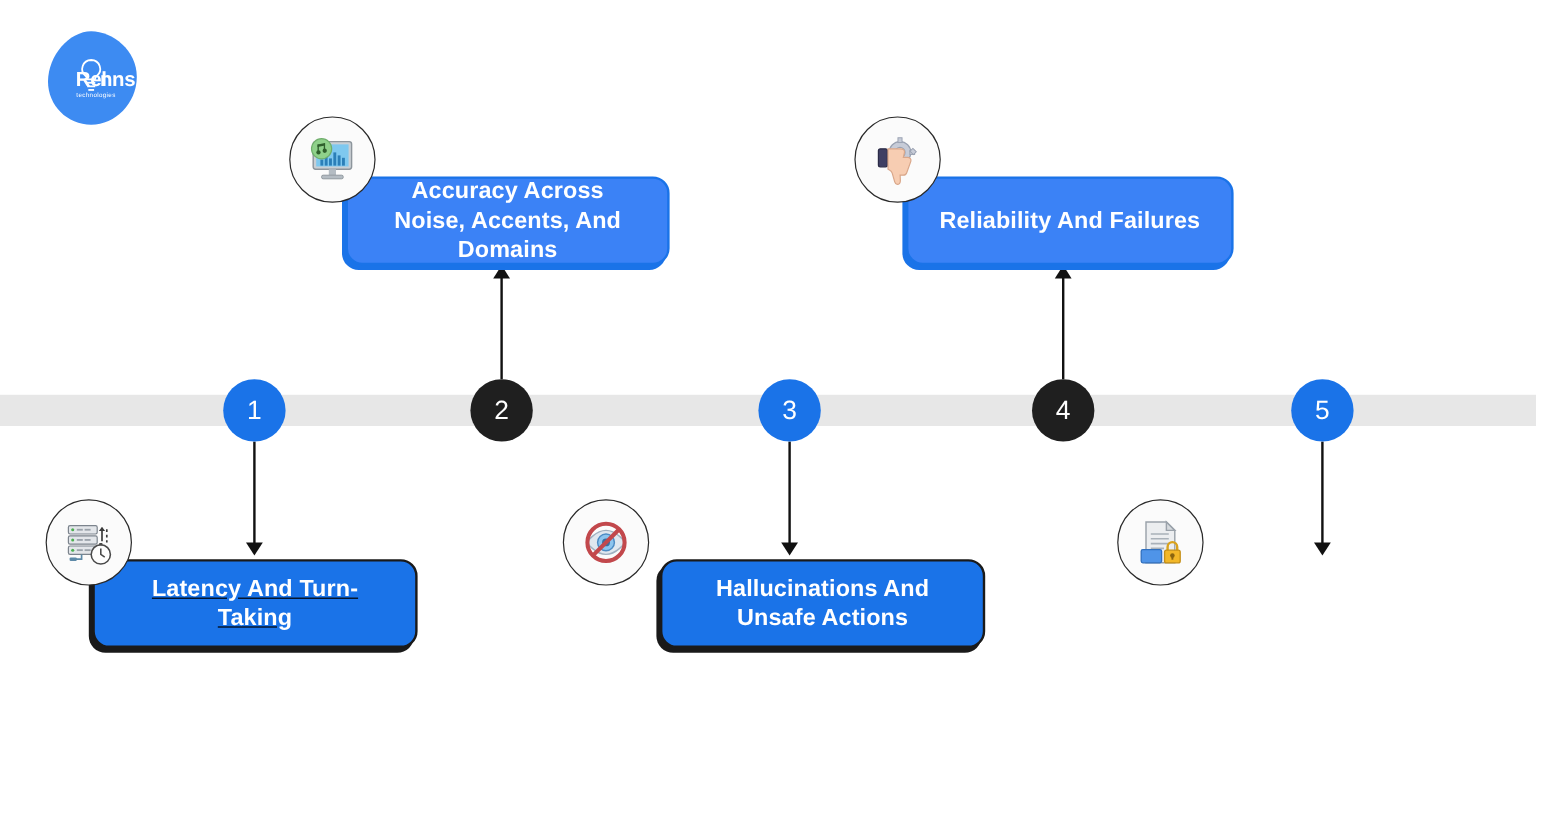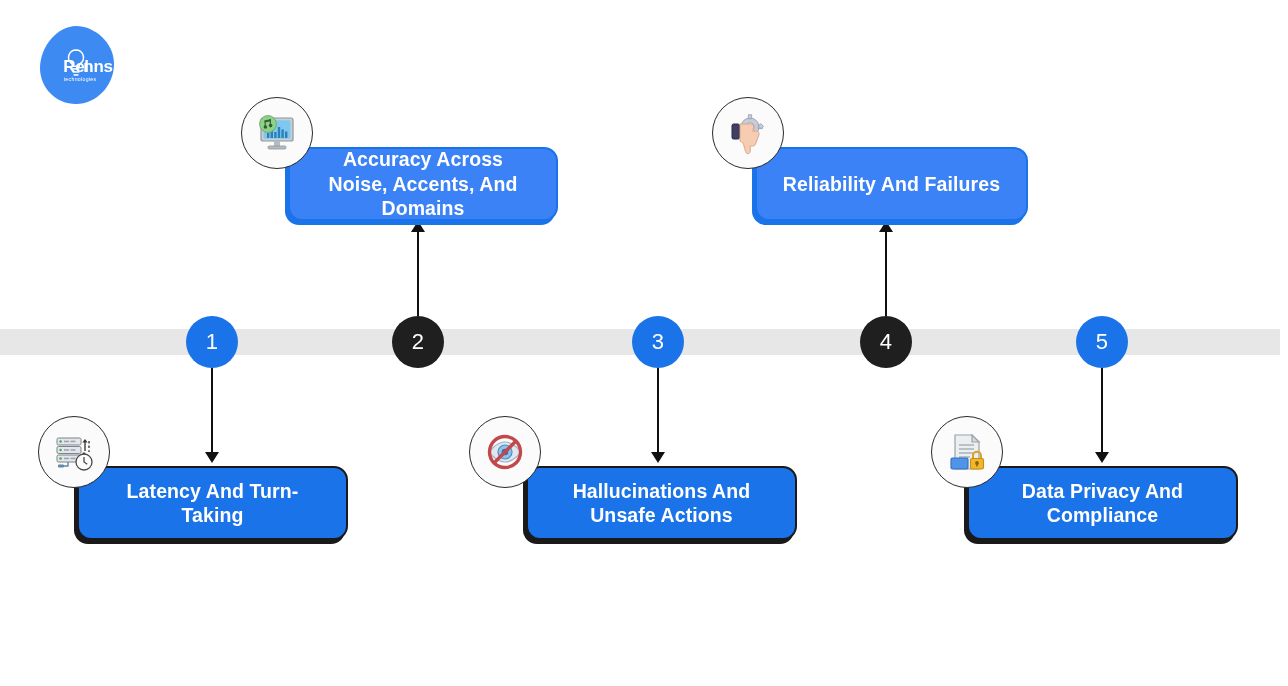--- a/index.html
+++ b/index.html
@@ -155,21 +155,21 @@
           <rect x="-10" y="-9.2" width="3.4" height="4" transform="rotate(-45)"></rect>
           <rect x="6.6" y="5.2" width="3.4" height="4" transform="rotate(-45)"></rect>
         </g>
         <circle cx="0" cy="0" r="4.2" fill="#fbfbfb" stroke="#9aa2b2" stroke-width="1"></circle>
       </g>
       <rect x="9" y="16" width="7.5" height="15" rx="1.6" fill="#3f3f63" stroke="#2b2b47" stroke-width="1"></rect>
       <path d="M17 16 h10.5 c2.4 0 3.6 1.4 3.2 3.2 l-.9 4 h3.6 c2 0 3.2 1.6 2.6 3.3 l-3.4 9.4 c-.5 1.4-1.5 2.1-2.9 2.1 h-2.6 l.2 4.3 c.1 2.1-1 3.4-2.5 3.4 -1.2 0-1.8-.7-2.2-2.1 l-2.1-7.4 c-.3-1.1-1.1-2-2.3-2.6 l-1.2-.6 Z" fill="#f7cdb2" stroke="#d9a78a" stroke-width="1"></path>
     </svg>
   </div>
 
-  <div class="card blue" style="left:77px;top:466px;width:271px;height:74px;">
+  <div class="card blue" style="left:77px;top:466px;width:271px;height:74px;text-decoration:underline;">
     <span class="label">Latency And Turn-Taking</span>
   </div>
   <div class="badge" style="left:38px;top:416px;">
     <svg width="50" height="50" viewBox="0 0 50 50">
       <g stroke="#7c848d" stroke-width="1">
         <rect x="8" y="11" width="24" height="7" rx="1.4" fill="#e3e6ea"></rect>
         <rect x="8" y="19.5" width="24" height="7" rx="1.4" fill="#e3e6ea"></rect>
         <rect x="8" y="28" width="24" height="7" rx="1.4" fill="#e3e6ea"></rect>
       </g>
       <g fill="#4caf50">
@@ -189,36 +189,33 @@
       <rect x="9" y="37.5" width="6" height="3" rx="1" fill="#5d8aa8"></rect>
       <path d="M36 24 v-11" stroke="#3a3a3a" stroke-width="1.4"></path>
       <path d="M36 12 l-2.6 3.4 h5.2 Z" fill="#3a3a3a"></path>
       <path d="M40 14 v11" stroke="#3a3a3a" stroke-width="1.4" stroke-dasharray="2.4 2.2"></path>
       <circle cx="35" cy="35" r="8" fill="#fdfdfd" stroke="#4a4a4a" stroke-width="1.3"></circle>
       <path d="M35 30 v5 l3.3 2.2" stroke="#4a4a4a" stroke-width="1.3" fill="none"></path>
       <rect x="33.6" y="25.6" width="2.8" height="2" rx="0.6" fill="#4a4a4a"></rect>
     </svg>
   </div>
 
-  <div class="card blue" style="left:526px;top:466px;width:271px;height:74px;justify-content:flex-end;">
+  <div class="card blue" style="left:550px;top:466px;width:271px;height:74px;justify-content:flex-end;">
     <span class="label">Hallucinations And Unsafe Actions</span>
   </div>
   <div class="badge" style="left:469px;top:416px;">
     <svg width="50" height="50" viewBox="0 0 50 50">
       <path d="M25 15 C34 15 41 25 41 25 C41 25 34 35 25 35 C16 35 9 25 9 25 C9 25 16 15 25 15 Z" fill="#dfe7ef" stroke="#9fb0c0" stroke-width="1.2"></path>
       <circle cx="25" cy="25" r="7" fill="#8cc4ee" stroke="#4d8cc4" stroke-width="1.2"></circle>
       <circle cx="25" cy="25" r="3.3" fill="#3a6fa0"></circle>
       <circle cx="25" cy="25" r="15.5" fill="none" stroke="#c2484c" stroke-width="3.4"></circle>
       <line x1="14" y1="36" x2="36" y2="14" stroke="#c2484c" stroke-width="3.4"></line>
     </svg>
   </div>
 
-  <div class="card blue" style="left:967px;top:466px;width:271px;height:74px;">
-    <span class="label">Data Privacy And Compliance</span>
-  </div>
   <div class="badge" style="left:931px;top:416px;">
     <svg width="50" height="50" viewBox="0 0 50 50">
       <path d="M13 8 h17 l7 7 v27 H13 Z" fill="#eceef0" stroke="#9aa2aa" stroke-width="1.2"></path>
       <path d="M30 8 v7 h7 Z" fill="#d6dade" stroke="#9aa2aa" stroke-width="1.2"></path>
       <g stroke="#a9b1b9" stroke-width="1.3">
         <line x1="17" y1="18" x2="32" y2="18"></line>
         <line x1="17" y1="22" x2="32" y2="22"></line>
         <line x1="17" y1="26" x2="32" y2="26"></line>
         <line x1="17" y1="30" x2="28" y2="30"></line>
       </g>

